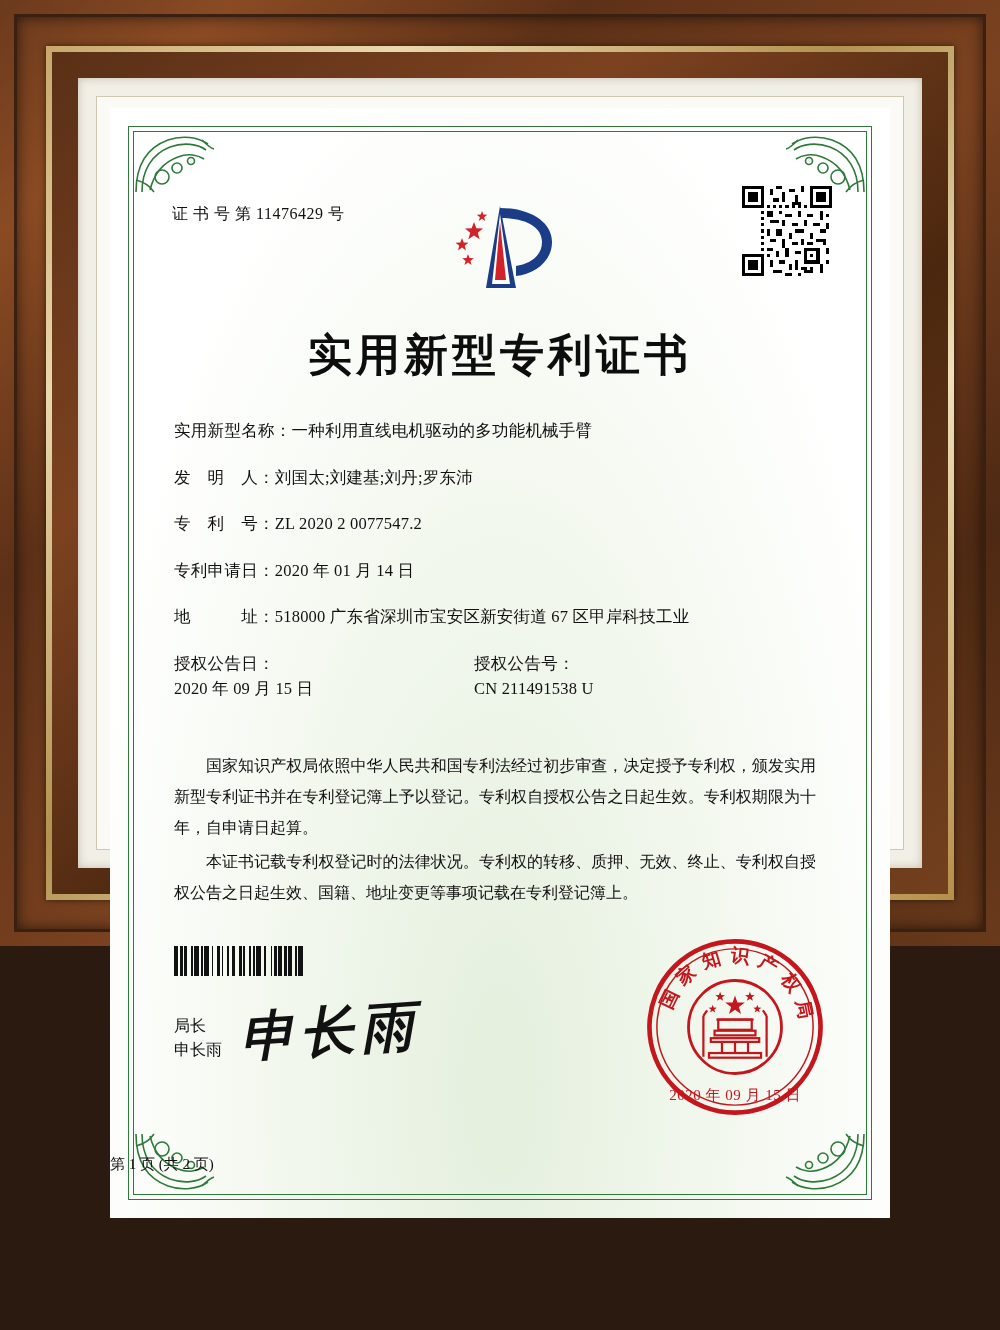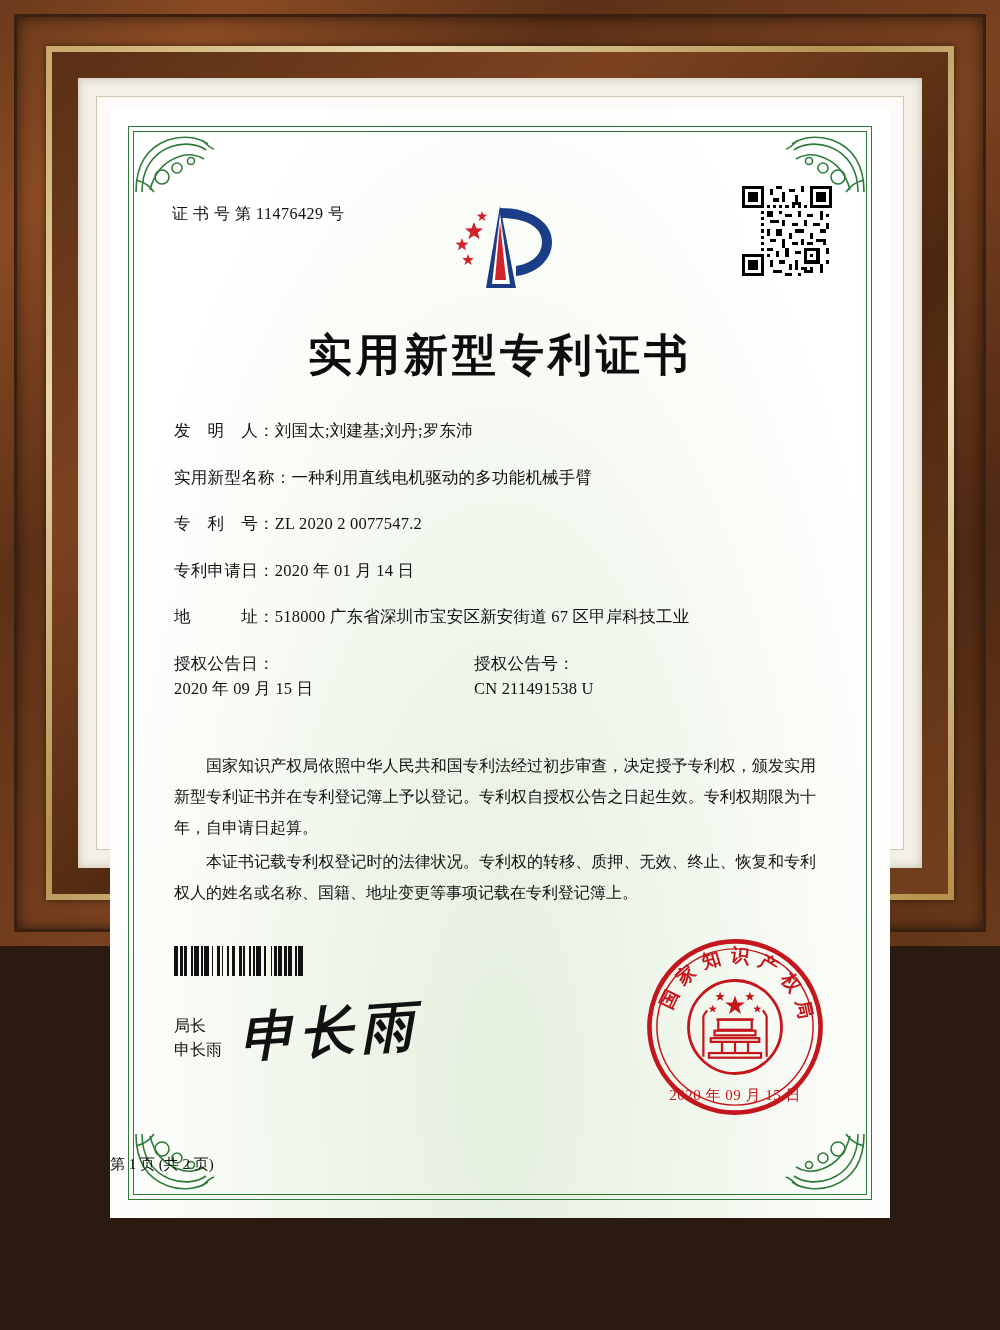--- a/index.html
+++ b/index.html
@@ -411,27 +411,27 @@
           <polygon points="52,19 53.3,22.6 57.2,22.8 54.1,25.2 55.2,29 52,26.7 48.8,29 49.9,25.2 46.8,22.8 50.7,22.6"></polygon>
         </g>
       </svg>
     </div>
 
     <div class="title">实用新型专利证书</div>
 
     <div class="fields">
 
       <div class="row">
+        <span class="lbl">实用新型名称：</span>
+        <span class="val">一种利用直线电机驱动的多功能机械手臂</span>
+      </div>
+
+      <div class="row">
         <span class="lbl">发　明　人：</span>
         <span class="val">刘国太;刘建基;刘丹;罗东沛</span>
-      </div>
-
-      <div class="row">
-        <span class="lbl">实用新型名称：</span>
-        <span class="val">一种利用直线电机驱动的多功能机械手臂</span>
       </div>
 
       <div class="row">
         <span class="lbl">专　利　号：</span>
         <span class="val">ZL 2020 2 0077547.2</span>
       </div>
 
       <div class="row">
         <span class="lbl">专利申请日：</span>
         <span class="val">2020 年 01 月 14 日</span>
@@ -452,21 +452,21 @@
         </span>
         <span class="seg">
           <span class="lbl">授权公告号：</span>
           <span class="val">CN 211491538 U</span>
         </span>
       </div>
     </div>
 
     <div class="paras">
       <p>国家知识产权局依照中华人民共和国专利法经过初步审查，决定授予专利权，颁发实用新型专利证书并在专利登记簿上予以登记。专利权自授权公告之日起生效。专利权期限为十年，自申请日起算。</p>
-      <p>本证书记载专利权登记时的法律状况。专利权的转移、质押、无效、终止、恢复和专利权人的姓名或名称、国籍、地址变更等事项记载在专利登记簿上。</p>
+      <p>本证书记载专利权登记时的法律状况。专利权的转移、质押、无效、终止、专利权自授权公告之日起生效、国籍、地址变更等事项记载在专利登记簿上。</p>
     </div>
 
     <div class="barcode">
         <i style="width: 4.35px; background: rgb(17, 17, 17);"></i>
         <i style="width: 1.45px; background: transparent;"></i>
         <i style="width: 2.9px; background: rgb(17, 17, 17);"></i>
         <i style="width: 1.45px; background: transparent;"></i>
         <i style="width: 2.9px; background: rgb(17, 17, 17);"></i>
         <i style="width: 4.35px; background: transparent;"></i>
         <i style="width: 1.45px; background: rgb(17, 17, 17);"></i>

